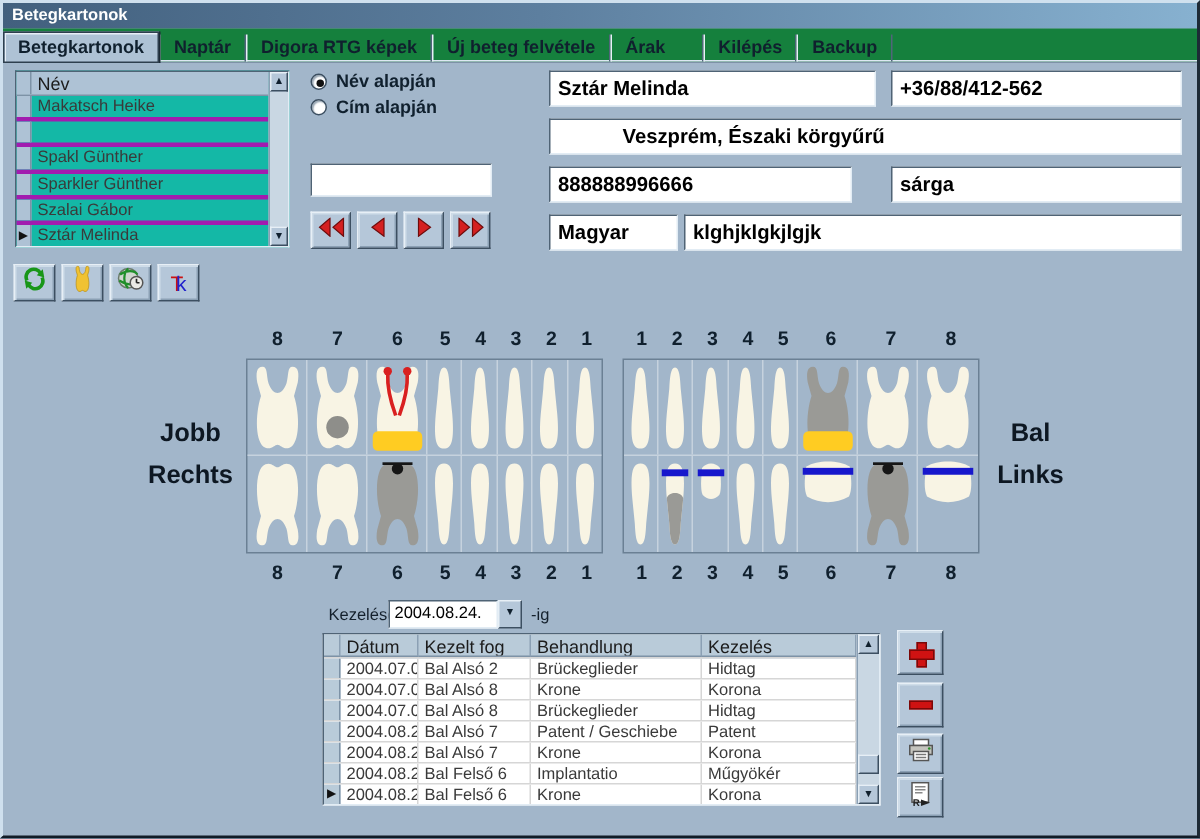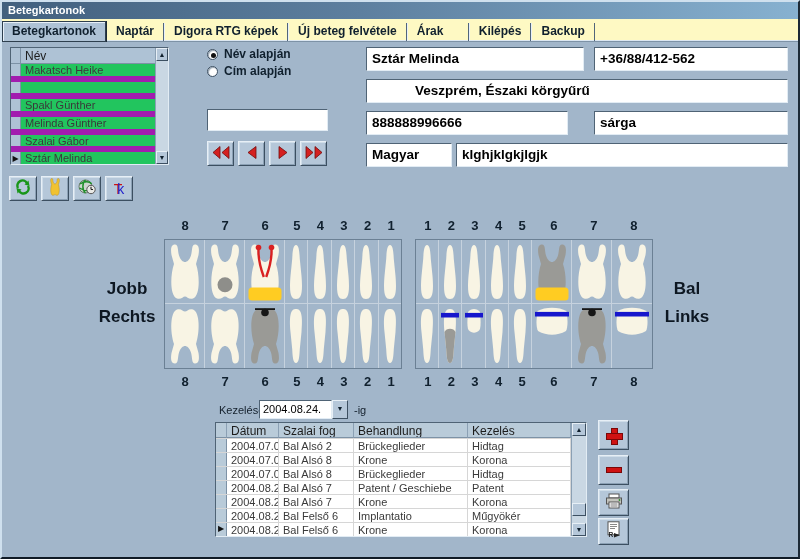--- a/index.html
+++ b/index.html
@@ -4,37 +4,37 @@
 <style>
   html,body{margin:0;padding:0;background:#6b7f93;}
   *{box-sizing:border-box;font-family:"Liberation Sans",sans-serif;}
   #window{position:relative;width:800px;height:559px;background:#a2b6ca;overflow:hidden;
     border:2px solid;border-color:#cfe0ee #1d2a36 #101b26 #cfe0ee;}
   
   #titlebar{position:absolute;left:0;top:0;right:0;height:17px;
     background:linear-gradient(90deg,#42607e 0%,#5d7f9f 45%,#87b1d0 100%);
     color:#fff;font-size:11px;font-weight:bold;line-height:17px;padding-left:6px;}
   
-  #tabbar{position:absolute;left:0;top:17px;right:0;height:23px;background:#fef9c3;}
+  #tabbar{position:absolute;left:0;top:17px;right:0;height:23px;background:#15803d;}
   #tabbar .baseline{position:absolute;left:0;right:0;bottom:1px;height:1px;background:#dde8f2;box-shadow:0 1px 0 #7d92a6;}
   .tab{position:relative;display:inline-block;margin-top:4px;height:18px;line-height:17px;padding:0 9px;
     font-weight:bold;font-size:12px;color:#10202e;border-left:1px solid #e8f0f8;border-right:1px solid #51657a;
     white-space:nowrap;z-index:1;}
   .tab.active{margin-top:2px;height:21px;line-height:19px;background:#aec2d5;z-index:3;
     border:1px solid #2e3f4e;box-shadow:inset 1px 1px 0 #e8f0f8, 1px 0 0 #1d2a36;}
   .tab.wide{min-width:62px;}
   
   .sunken{border:1px solid;border-color:#4f6375 #e2ecf4 #e2ecf4 #4f6375;background:#fff;}
   .btn{position:absolute;background:#b5c7d9;border:1px solid;border-color:#e7eff6 #3c4f61 #3c4f61 #e7eff6;
     box-shadow:inset 1px 1px 0 #cfdde9, inset -1px -1px 0 #8ba0b4;cursor:default;
     display:flex;align-items:center;justify-content:center;}
   
-  #list{position:absolute;left:8px;top:45px;width:159px;height:118px;background:#22c55e;
+  #list{position:absolute;left:8px;top:45px;width:183px;height:118px;background:#14b8a6;
     border:1px solid;border-color:#4f6375 #e2ecf4 #e2ecf4 #4f6375;display:flex;flex-direction:column;}
-  .lrow{display:flex;flex:1;border-bottom:6px solid #a21caf;align-items:center;overflow:hidden;}
+  .lrow{display:flex;flex:1;border-bottom:3px solid #a21caf;align-items:center;overflow:hidden;}
   .lrow:last-child{border-bottom:none;}
   .lrow .mk{width:10px;align-self:stretch;background:#aec2d5;border-right:1px solid #7d92a6;
     font-size:8px;line-height:13px;color:#111;text-align:center;flex:none;}
   .lrow .tx{flex:1;font-size:11px;color:#3a3a3a;padding-left:4px;white-space:nowrap;}
   .lrow.header{flex:none;height:16px;background:#aec2d5;border-bottom:1px solid #7d92a6;}
   .lrow.header .tx{color:#1c1c1c;font-size:12px;}
   .vscroll{position:absolute;top:0;right:0;bottom:0;width:13px;background:#c9d7e3;border-left:1px solid #8ba0b4;}
   .vscroll .sb{position:absolute;left:0;width:12px;height:13px;background:#b5c7d9;
     border:1px solid;border-color:#e7eff6 #3c4f61 #3c4f61 #e7eff6;font-size:7px;line-height:11px;text-align:center;color:#10202e;}
   .vscroll .up{top:0;} .vscroll .dn{bottom:0;}
@@ -130,21 +130,21 @@
         </div>
         <div class="lrow">
           <div class="mk"></div>
         </div>
         <div class="lrow">
           <div class="mk"></div>
           <div class="tx">Spakl Günther</div>
         </div>
         <div class="lrow">
           <div class="mk"></div>
-          <div class="tx">Melinda Günther</div>
+          <div class="tx">Sparkler Günther</div>
         </div>
         <div class="lrow">
           <div class="mk"></div>
           <div class="tx">Szalai Gábor</div>
         </div>
         <div class="lrow">
           <div class="mk">▶</div>
           <div class="tx">Sztár Melinda</div>
         </div>
       </div>
@@ -531,21 +531,21 @@
     <div class="cinput">2004.08.24.</div>
     <div class="cbtn">▼</div>
   </div>
   <div id="kez-suffix">-ig</div>
 
   <div id="ttable">
     <div id="tbody">
         <div class="trw header">
           <div class="c mk"></div>
           <div class="c" style="width: 52px;">Dátum</div>
-          <div class="c" style="width: 75px;">Szalai fog</div>
+          <div class="c" style="width: 75px;">Kezelt fog</div>
           <div class="c" style="width: 114px;">Behandlung</div>
           <div class="c" style="width: 103px;">Kezelés</div>
         </div>
         <div class="trw">
           <div class="c mk"></div>
           <div class="c" style="width: 52px;">2004.07.02.</div>
           <div class="c" style="width: 75px;">Bal Alsó 2</div>
           <div class="c" style="width: 114px;">Brückeglieder</div>
           <div class="c" style="width: 103px;">Hidtag</div>
         </div>

